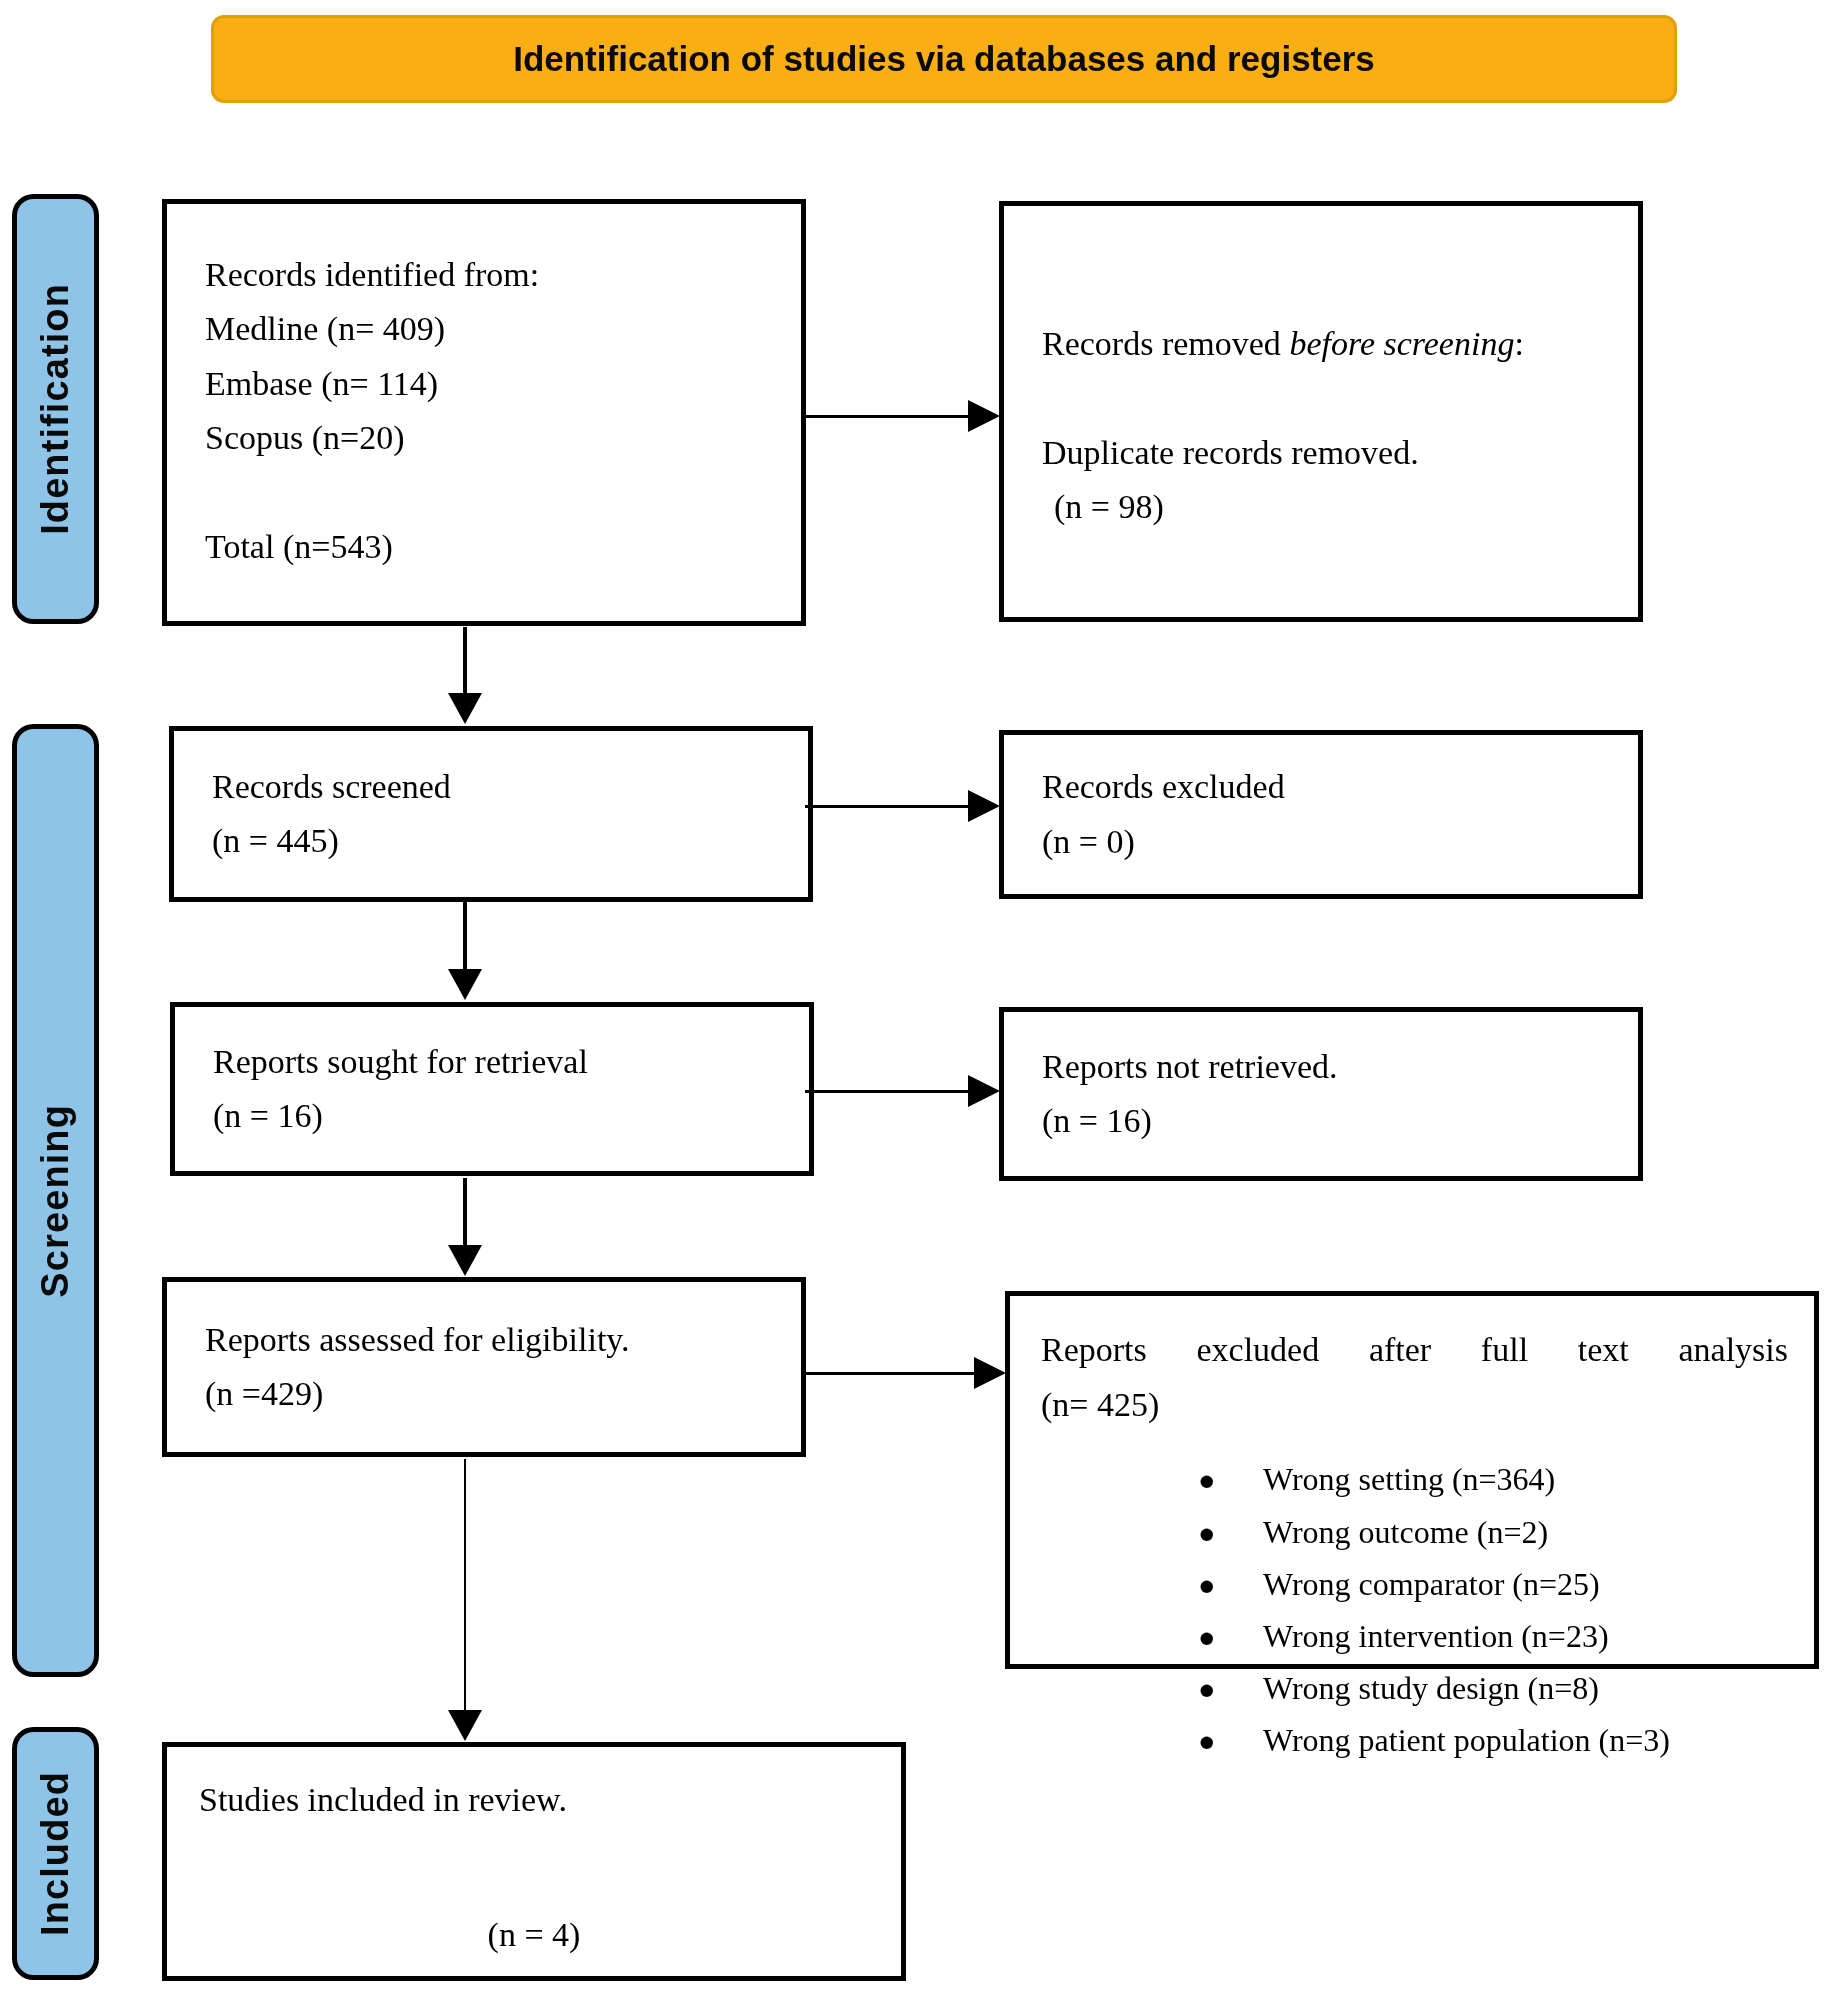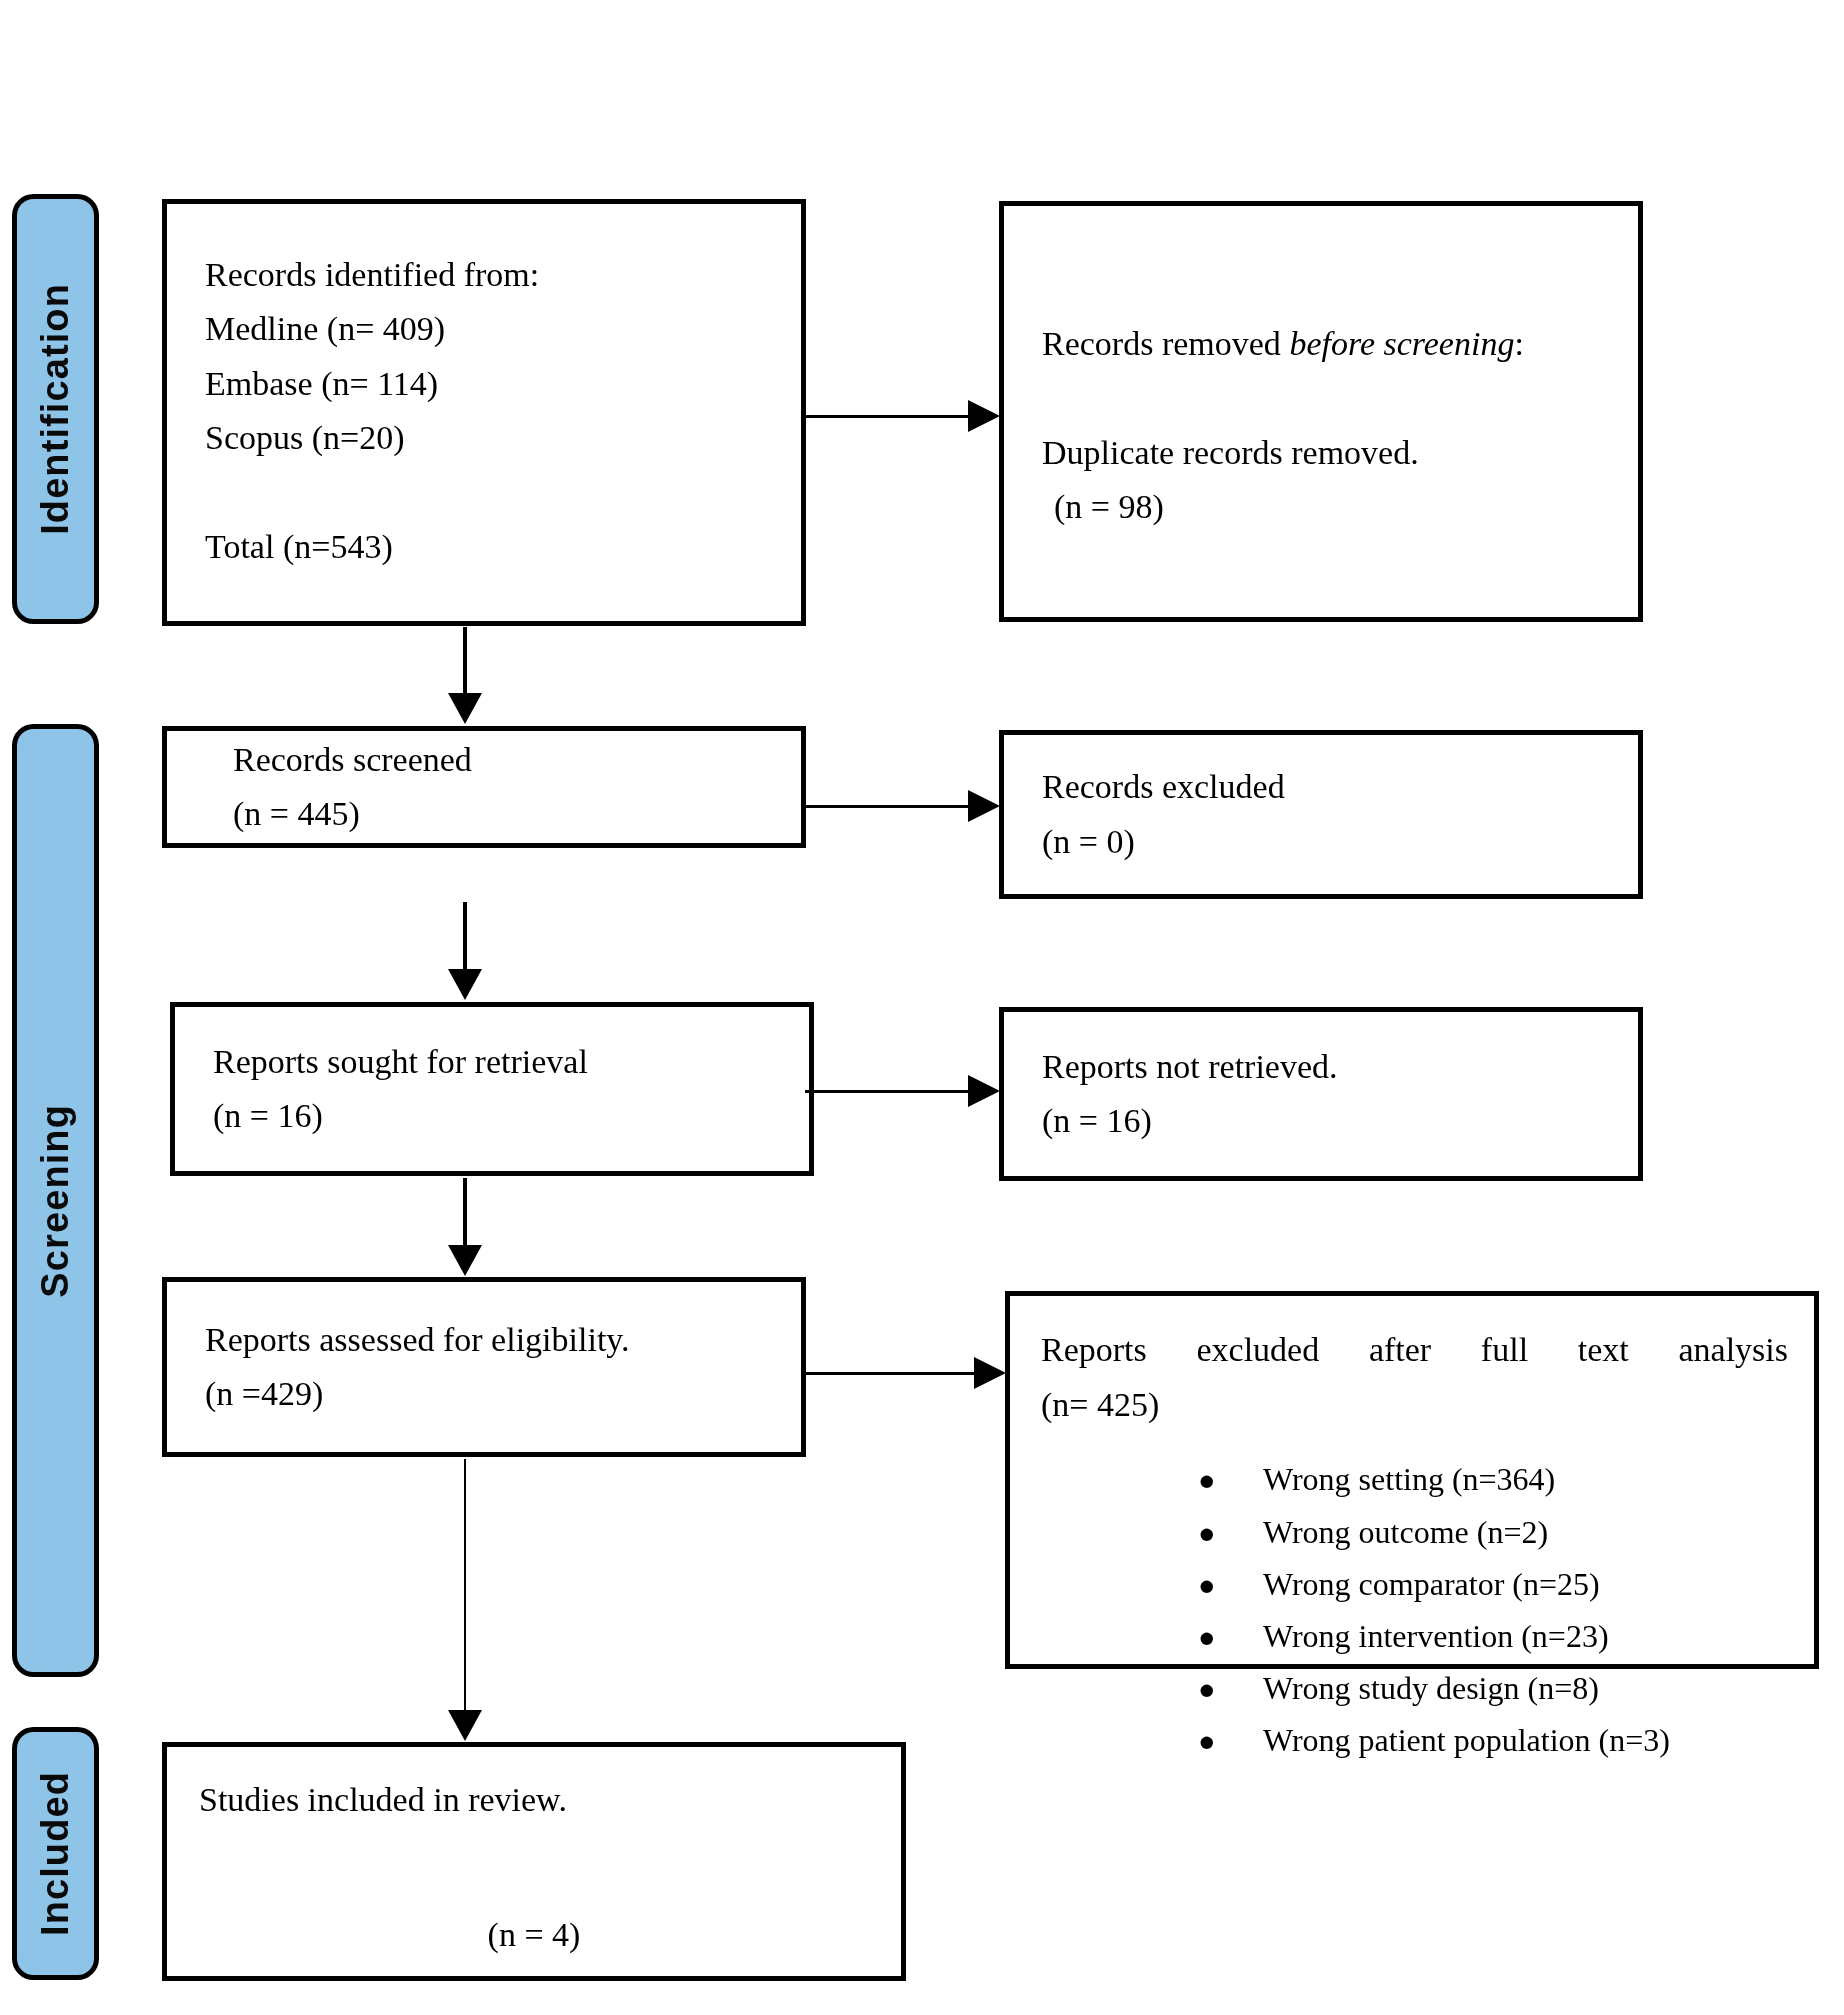--- a/index.html
+++ b/index.html
@@ -69,21 +69,21 @@
   }
   .fbox .pad { padding: 0 21.6px 0 38px; }
 
   .box-identified { left: 162px; top: 199px;  width: 644px; height: 427px; }
   .box-identified .pad { padding-top: 44px; }
 
   .box-removed    { left: 999px; top: 201px; width: 644px; height: 421px; }
   .box-removed .pad { padding-top: 111px; }
   .box-removed .nline { padding-left: 12px; }
 
-  .box-screened   { left: 162px;  top: 726px; width: 644px; height: 122px; padding-left: 28px; }
+  .box-screened   { left: 169px;  top: 726px; width: 644px; height: 176px; }
   .box-excluded   { left: 999px; top: 730px; width: 644px; height: 169px; }
   .box-sought     { left: 170px;  top: 1002px; width: 644px; height: 174px; }
   .box-notretr    { left: 999px; top: 1007px; width: 644px; height: 174px; }
   .box-assessed   { left: 162px;  top: 1277px; width: 644px; height: 180px; }
 
   .vcenter { display: flex; flex-direction: column; justify-content: center; height: 100%; }
 
   .box-fulltext   { left: 1005px; top: 1291px; width: 814px; height: 378px; }
   .box-fulltext .pad { padding: 27px 26px 0 31px; }
   .ft-title-1 {
@@ -151,20 +151,23 @@
   .varrow-1 .shaft, .varrow-2 .shaft, .varrow-3 .shaft { height: 69px; }
   .varrow-4 .shaft { height: 254px; width: 2.7px; left: 15.7px; }
 
   .italic { font-style: italic; }
 </style>
 </head>
 <body>
 
 <div id="canvas">
 
+  <div class="banner">
+    <div class="banner-title">Identification of studies via databases and registers</div>
+  </div>
 
   <div class="stage stage-ident">
     <div class="stage-label">Identification</div>
   </div>
   <div class="stage stage-screen">
     <div class="stage-label">Screening</div>
   </div>
   <div class="stage stage-included">
     <div class="stage-label">Included</div>
   </div>

